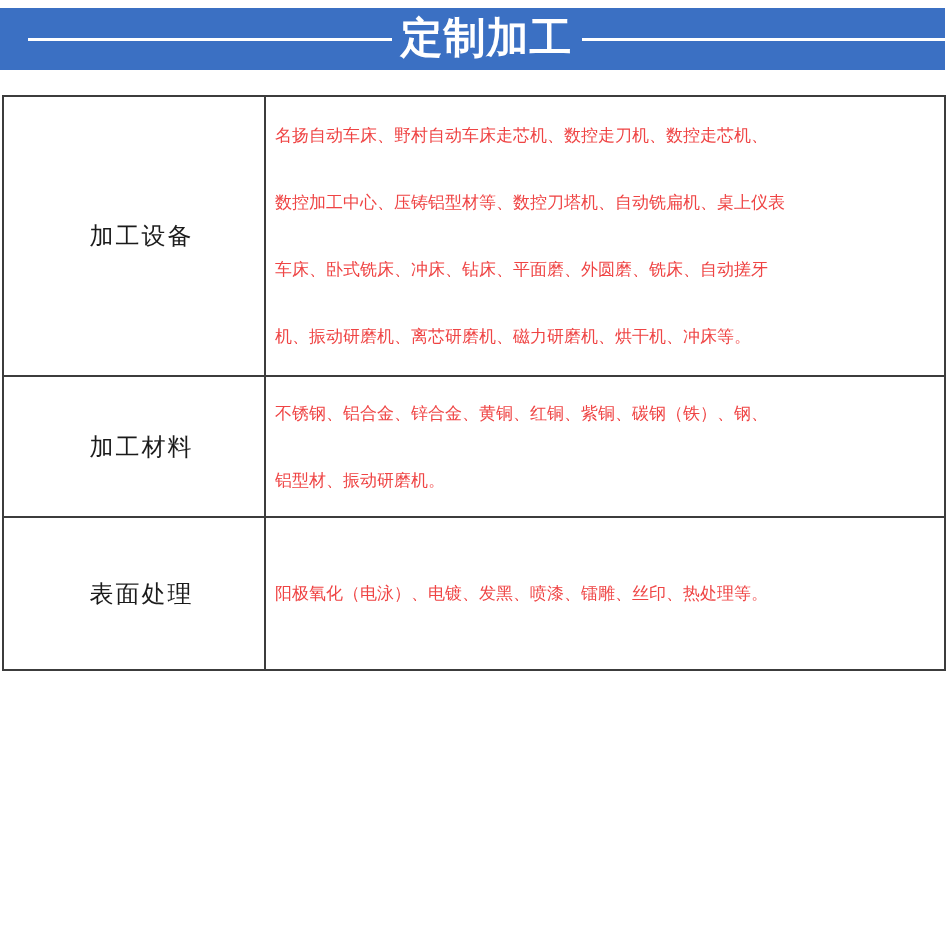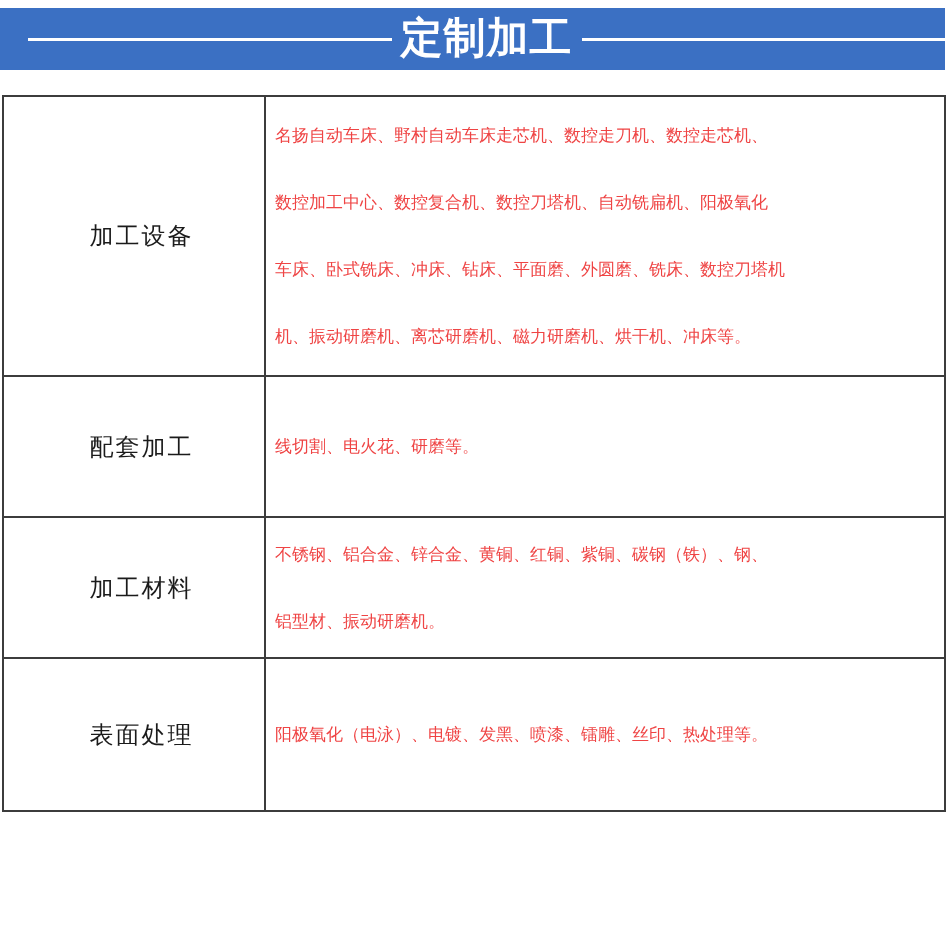--- a/index.html
+++ b/index.html
@@ -86,29 +86,23 @@
     <h1 class="title">定制加工</h1>
     <span class="rule"></span>
   </header>
 
   <table class="spec-table">
     <tbody>
       <tr class="row-equipment">
         <th class="label-cell">加工设备</th>
         <td class="content-cell">
           <div class="cell-line">名扬自动车床、野村自动车床走芯机、数控走刀机、数控走芯机、</div>
-          <div class="cell-line">数控加工中心、数控复合机、数控刀塔机、自动铣扁机、阳极氧化</div>
-          <div class="cell-line">车床、卧式铣床、冲床、钻床、平面磨、外圆磨、铣床、数控刀塔机</div>
+          <div class="cell-line">数控加工中心、压铸铝型材等、数控刀塔机、自动铣扁机、桌上仪表</div>
+          <div class="cell-line">车床、卧式铣床、冲床、钻床、平面磨、外圆磨、铣床、自动搓牙</div>
           <div class="cell-line">机、振动研磨机、离芯研磨机、磁力研磨机、烘干机、冲床等。</div>
-        </td>
-      </tr>
-      <tr class="row-support">
-        <th class="label-cell">配套加工</th>
-        <td class="content-cell">
-          <div class="cell-line">线切割、电火花、研磨等。</div>
         </td>
       </tr>
       <tr class="row-material">
         <th class="label-cell">加工材料</th>
         <td class="content-cell">
           <div class="cell-line">不锈钢、铝合金、锌合金、黄铜、红铜、紫铜、碳钢（铁）、钢、</div>
           <div class="cell-line">铝型材、振动研磨机。</div>
         </td>
       </tr>
       <tr class="row-surface">

